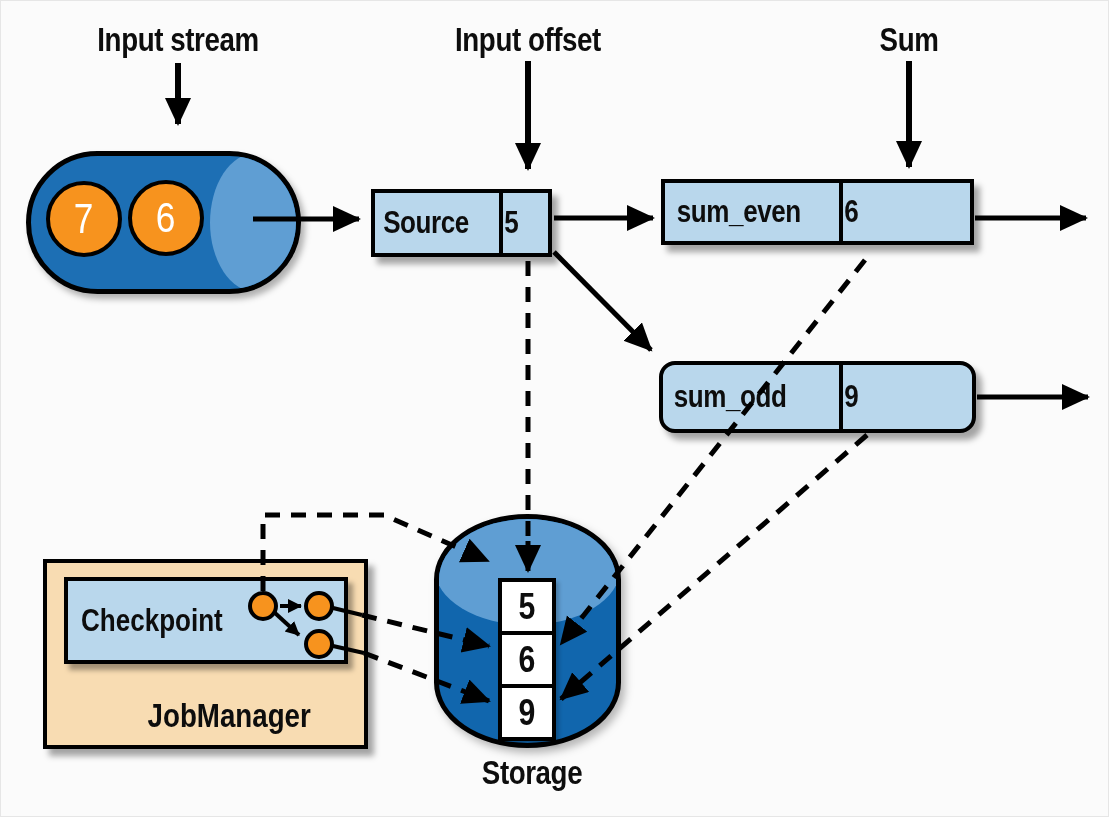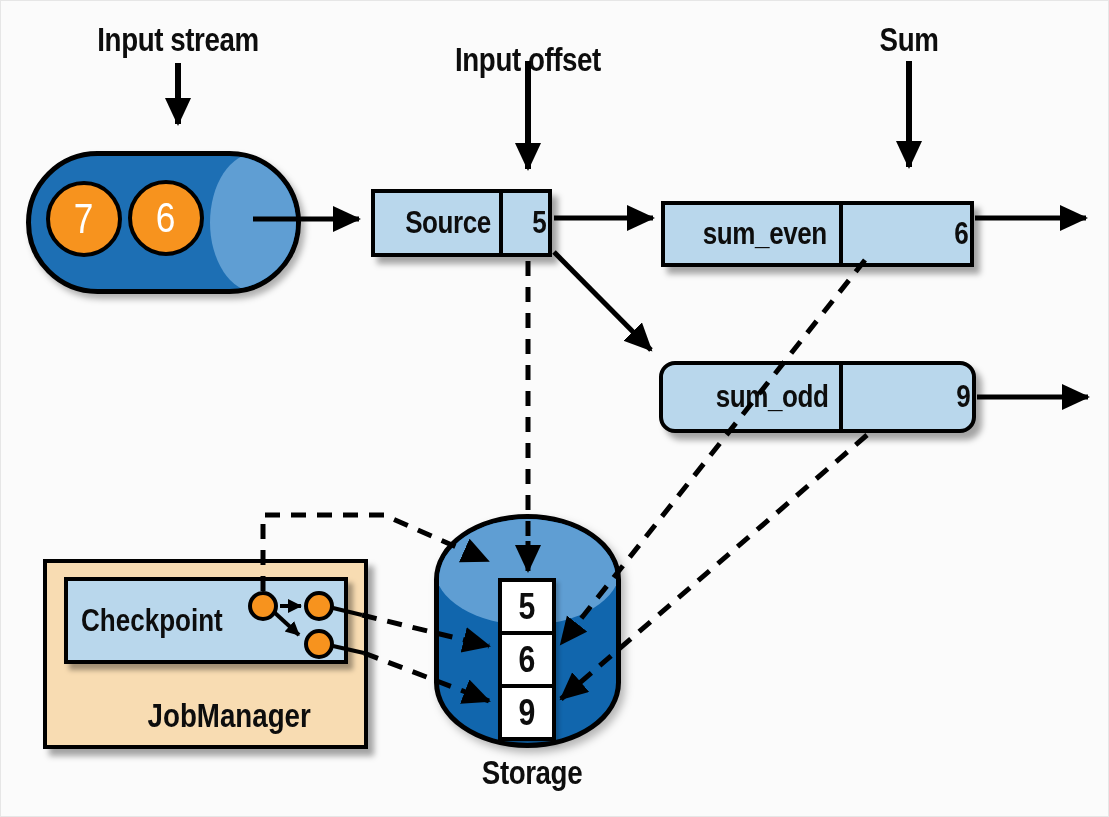--- a/index.html
+++ b/index.html
@@ -17,21 +17,21 @@
   .lbl{
     position:absolute; transform:translateX(-50%);
     font-size:33px; font-weight:700; letter-spacing:-0.5px; text-align:center;
   }
   
   .node{
     position:absolute; display:flex; box-sizing:border-box;
     background:var(--box-blue); border:4px solid var(--ink);
     box-shadow:6px 7px 6px rgba(0,0,0,0.35);
   }
-  .cell{display:flex;align-items:center;justify-content:flex-end;
+  .cell{display:flex;align-items:center;justify-content:flex-start;
     font-size:31px;font-weight:700;letter-spacing:-0.5px;}
   .cell.main{flex:1;}
   .cell.val{border-left:4px solid var(--ink);}
   
   .pill{
     position:absolute; left:25px; top:150px; width:275px; height:143px;
     box-sizing:border-box; background:var(--cyl-blue); border:5px solid var(--ink);
     border-radius:72px; overflow:hidden;
     filter:drop-shadow(4px 5px 3px rgba(0,0,0,0.30));
   }
@@ -89,21 +89,21 @@
   svg.overlay .cnode{fill:var(--orange); stroke:var(--ink); stroke-width:4;}
 </style>
 </head>
 <body>
 
 <div class="stage">
 
   <div class="lbl" style="left:177px; top:20px;">
     <span class="t">Input stream</span>
   </div>
-  <div class="lbl" style="left:527px; top:20px;margin-top:20px;">
+  <div class="lbl" style="left:527px; top:20px;">
     <span class="t">Input offset</span>
   </div>
   <div class="lbl" style="left:908px; top:20px;">
     <span class="t">Sum</span>
   </div>
 
   <div class="pill">
     <div class="pill-cap"></div>
   </div>
   <div class="event-circle" style="left:45px; top:180px;">
@@ -115,21 +115,21 @@
 
   <div class="node" style="left:370px; top:188px; width:181px; height:68px;">
     <div class="cell main">
       <span class="t">Source</span>
     </div>
     <div class="cell val" style="width:45px;">
       <span class="t">5</span>
     </div>
   </div>
 
-  <div class="node" style="left:660px; top:200px; width:313px; height:66px;padding-left:16px;">
+  <div class="node" style="left:660px; top:178px; width:313px; height:66px;">
     <div class="cell main">
       <span class="t">sum_even</span>
     </div>
     <div class="cell val" style="width:127px;">
       <span class="t">6</span>
     </div>
   </div>
 
   <div class="node" style="left:658px; top:360px; width:317px; height:72px;border-radius:16px;">
     <div class="cell main">

